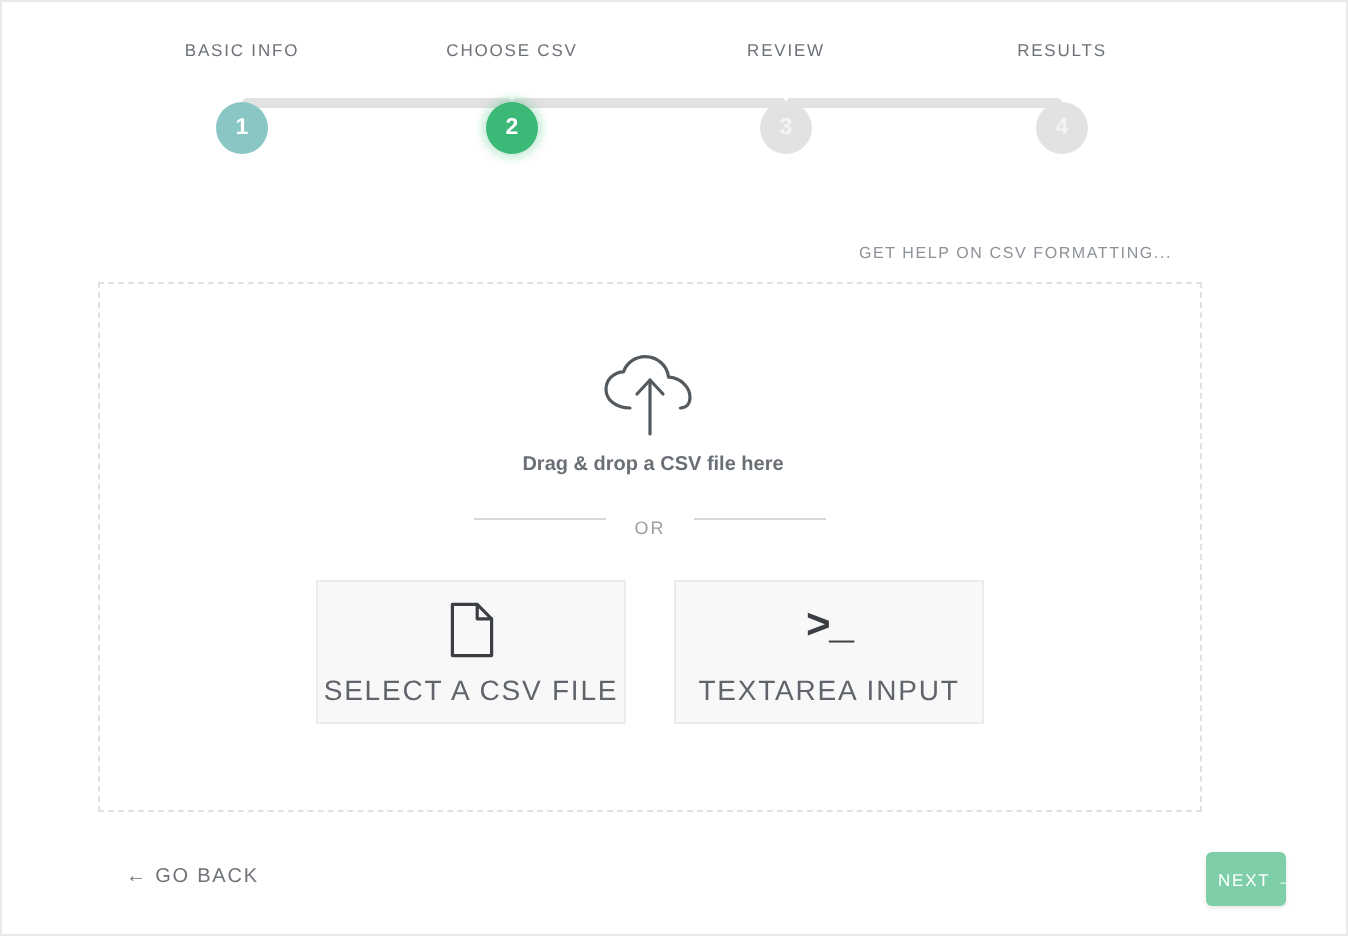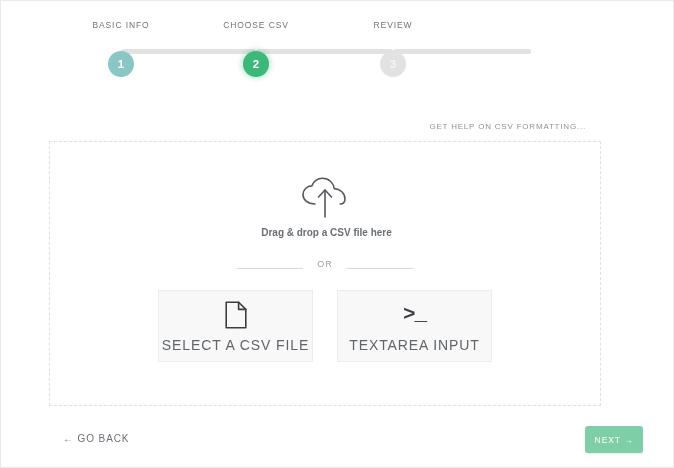--- a/index.html
+++ b/index.html
@@ -118,21 +118,21 @@
     color: #6a6f75;
     font-weight: bold;
   }
 
   .or-row {
     position: absolute;
     left: 0;
     right: 0;
     top: 117px;
     display: flex;
-    align-items: flex-end;
+    align-items: flex-start;
     justify-content: center;
     gap: 14px;
   }
   .or-line {
     width: 66px;
     height: 1px;
     background: #d8d8d8;
   }
   .or-text {
     font-size: 9px;
@@ -193,21 +193,21 @@
     letter-spacing: 0.9px;
     color: #6d7278;
     text-transform: uppercase;
     cursor: pointer;
     white-space: nowrap;
   }
   .next-btn {
     position: absolute;
     right: 30px;
     top: 425px;
-    width: 58px;
+    width: 40px;
     height: 27px;
     background: #7ecfa8;
     border: none;
     border-radius: 3px;
     color: #ffffff;
     font-family: "Liberation Sans", sans-serif;
     font-size: 8.5px;
     letter-spacing: 0.9px;
     text-transform: uppercase;
     cursor: pointer;
@@ -233,20 +233,24 @@
     <div class="step" style="left:195px;">
       <div class="step-label">CHOOSE CSV</div>
       <div class="step-circle active">2</div>
     </div>
 
     <div class="step" style="left:332px;">
       <div class="step-label">REVIEW</div>
       <div class="step-circle todo">3</div>
     </div>
 
+    <div class="step" style="left:470px;">
+      <div class="step-label">RESULTS</div>
+      <div class="step-circle todo">4</div>
+    </div>
   </div>
 
   <div class="help-link">GET HELP ON CSV FORMATTING...</div>
 
   <div class="dropzone">
 
     <div class="cloud-icon">
       <svg width="56" height="46" viewBox="0 0 56 46" fill="none" stroke="#54595e" stroke-width="1.6" stroke-linecap="round" stroke-linejoin="round">
         <path d="M18 27 C10.5 27 6 22.6 6 17.6 C6 12.9 10 8.9 14.8 8.9
                  C16.2 4.4 20.6 1.3 25.6 1.3 C31.6 1.3 36.6 5.8 37.3 11.6

